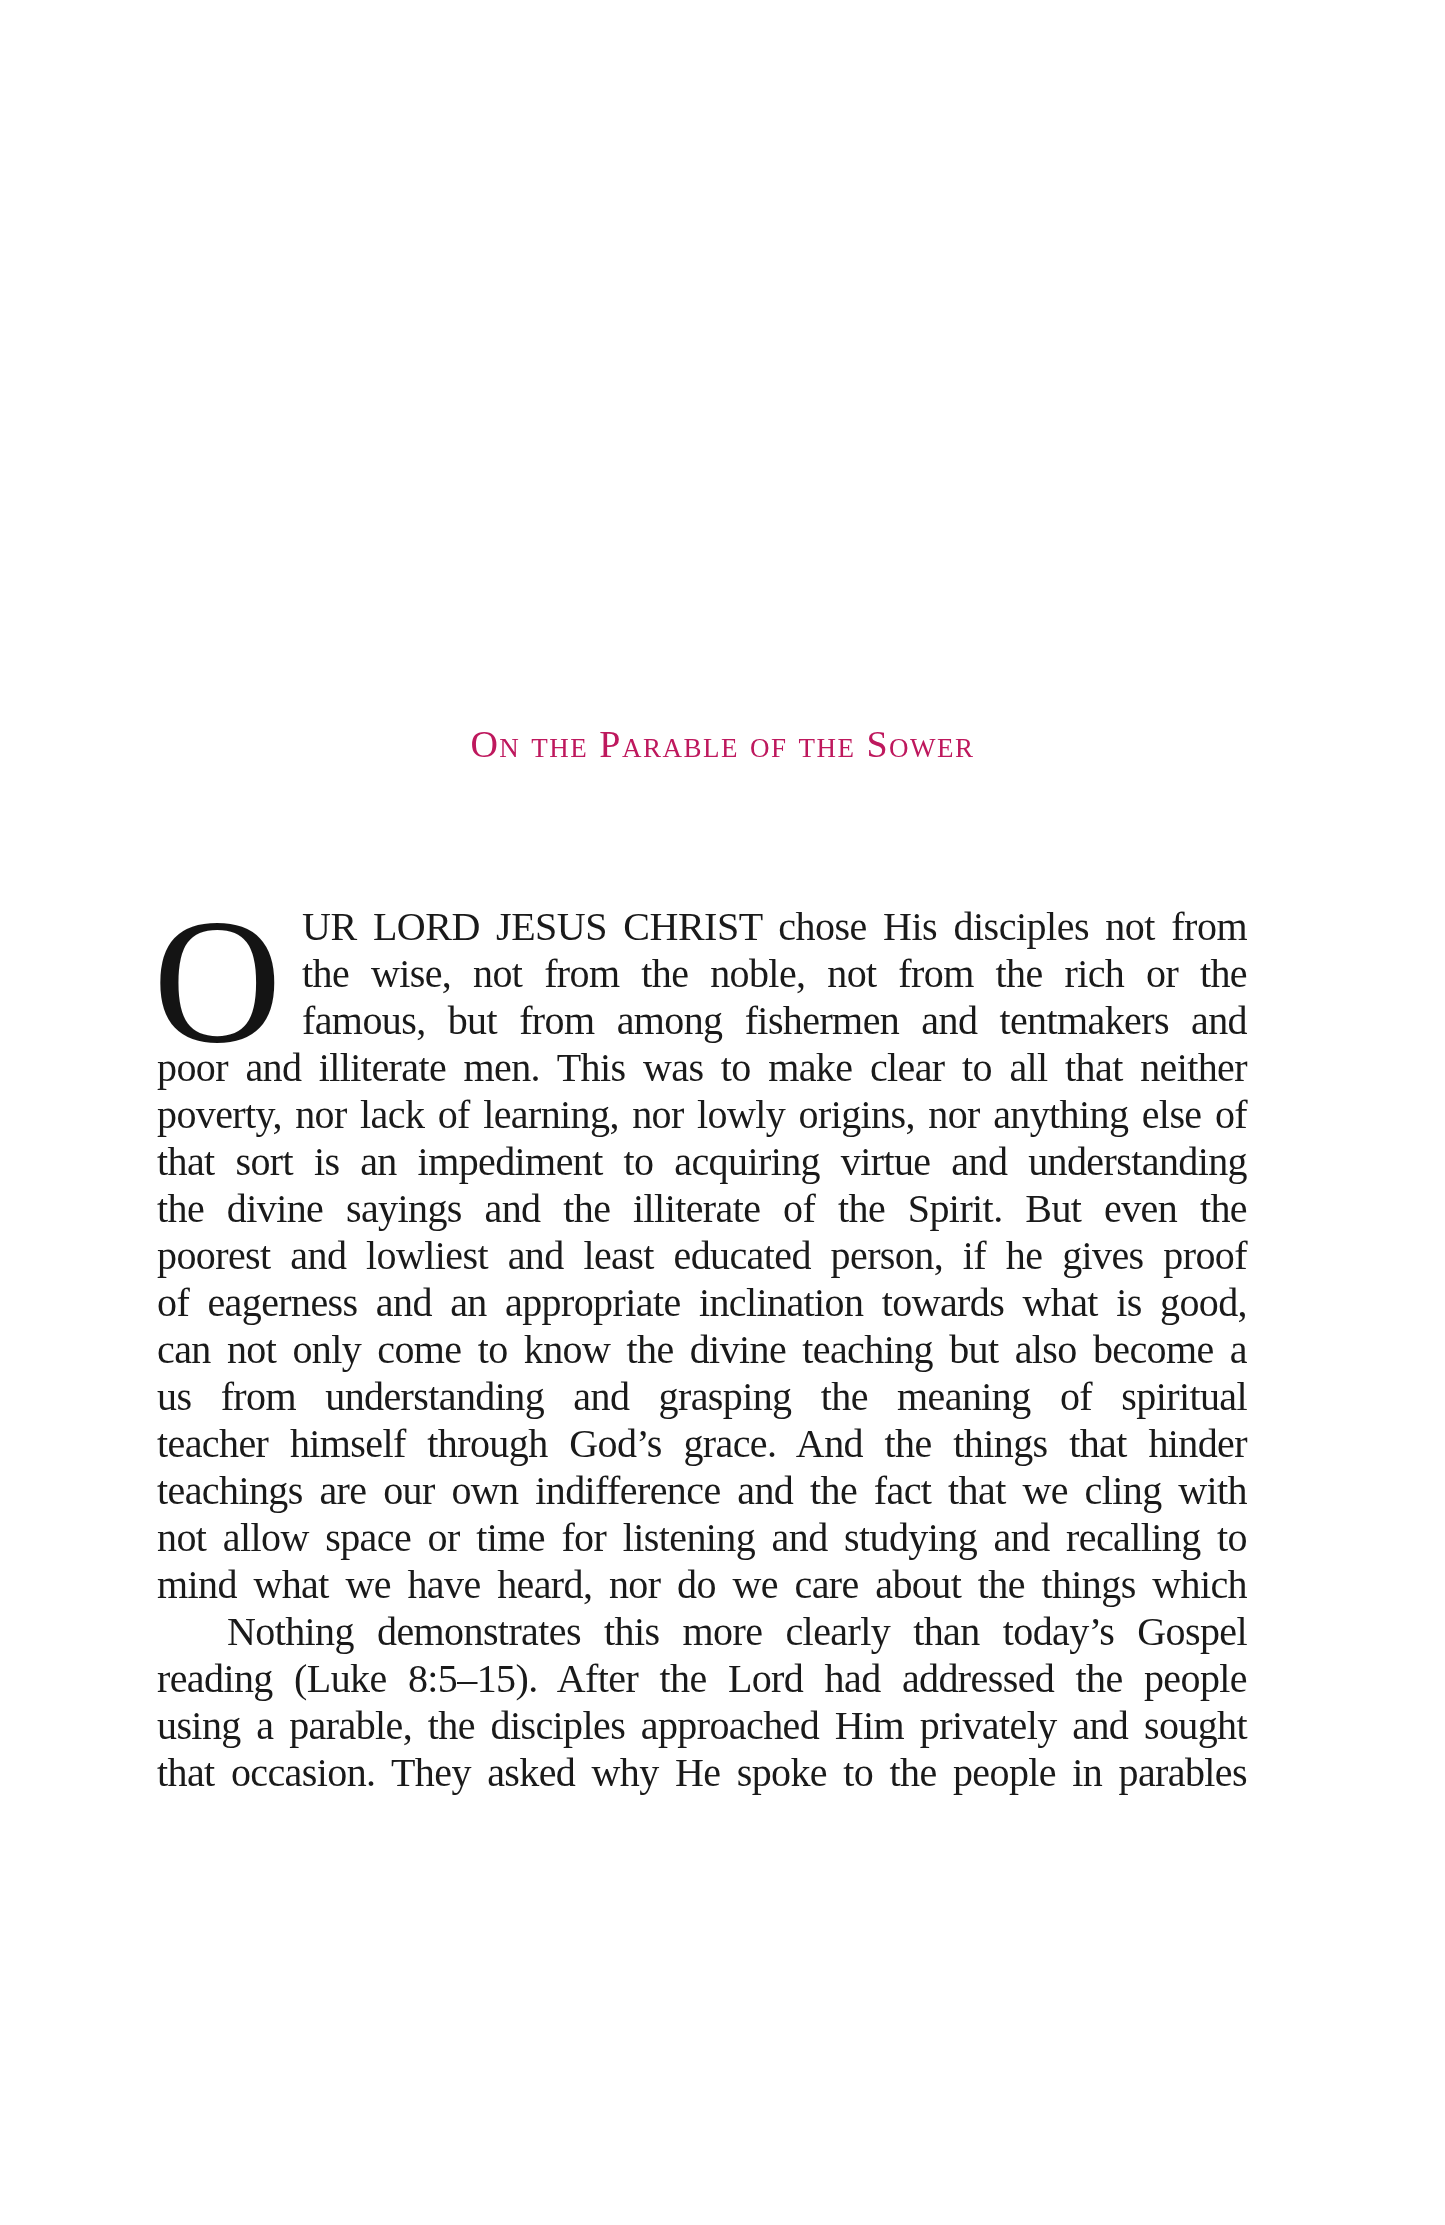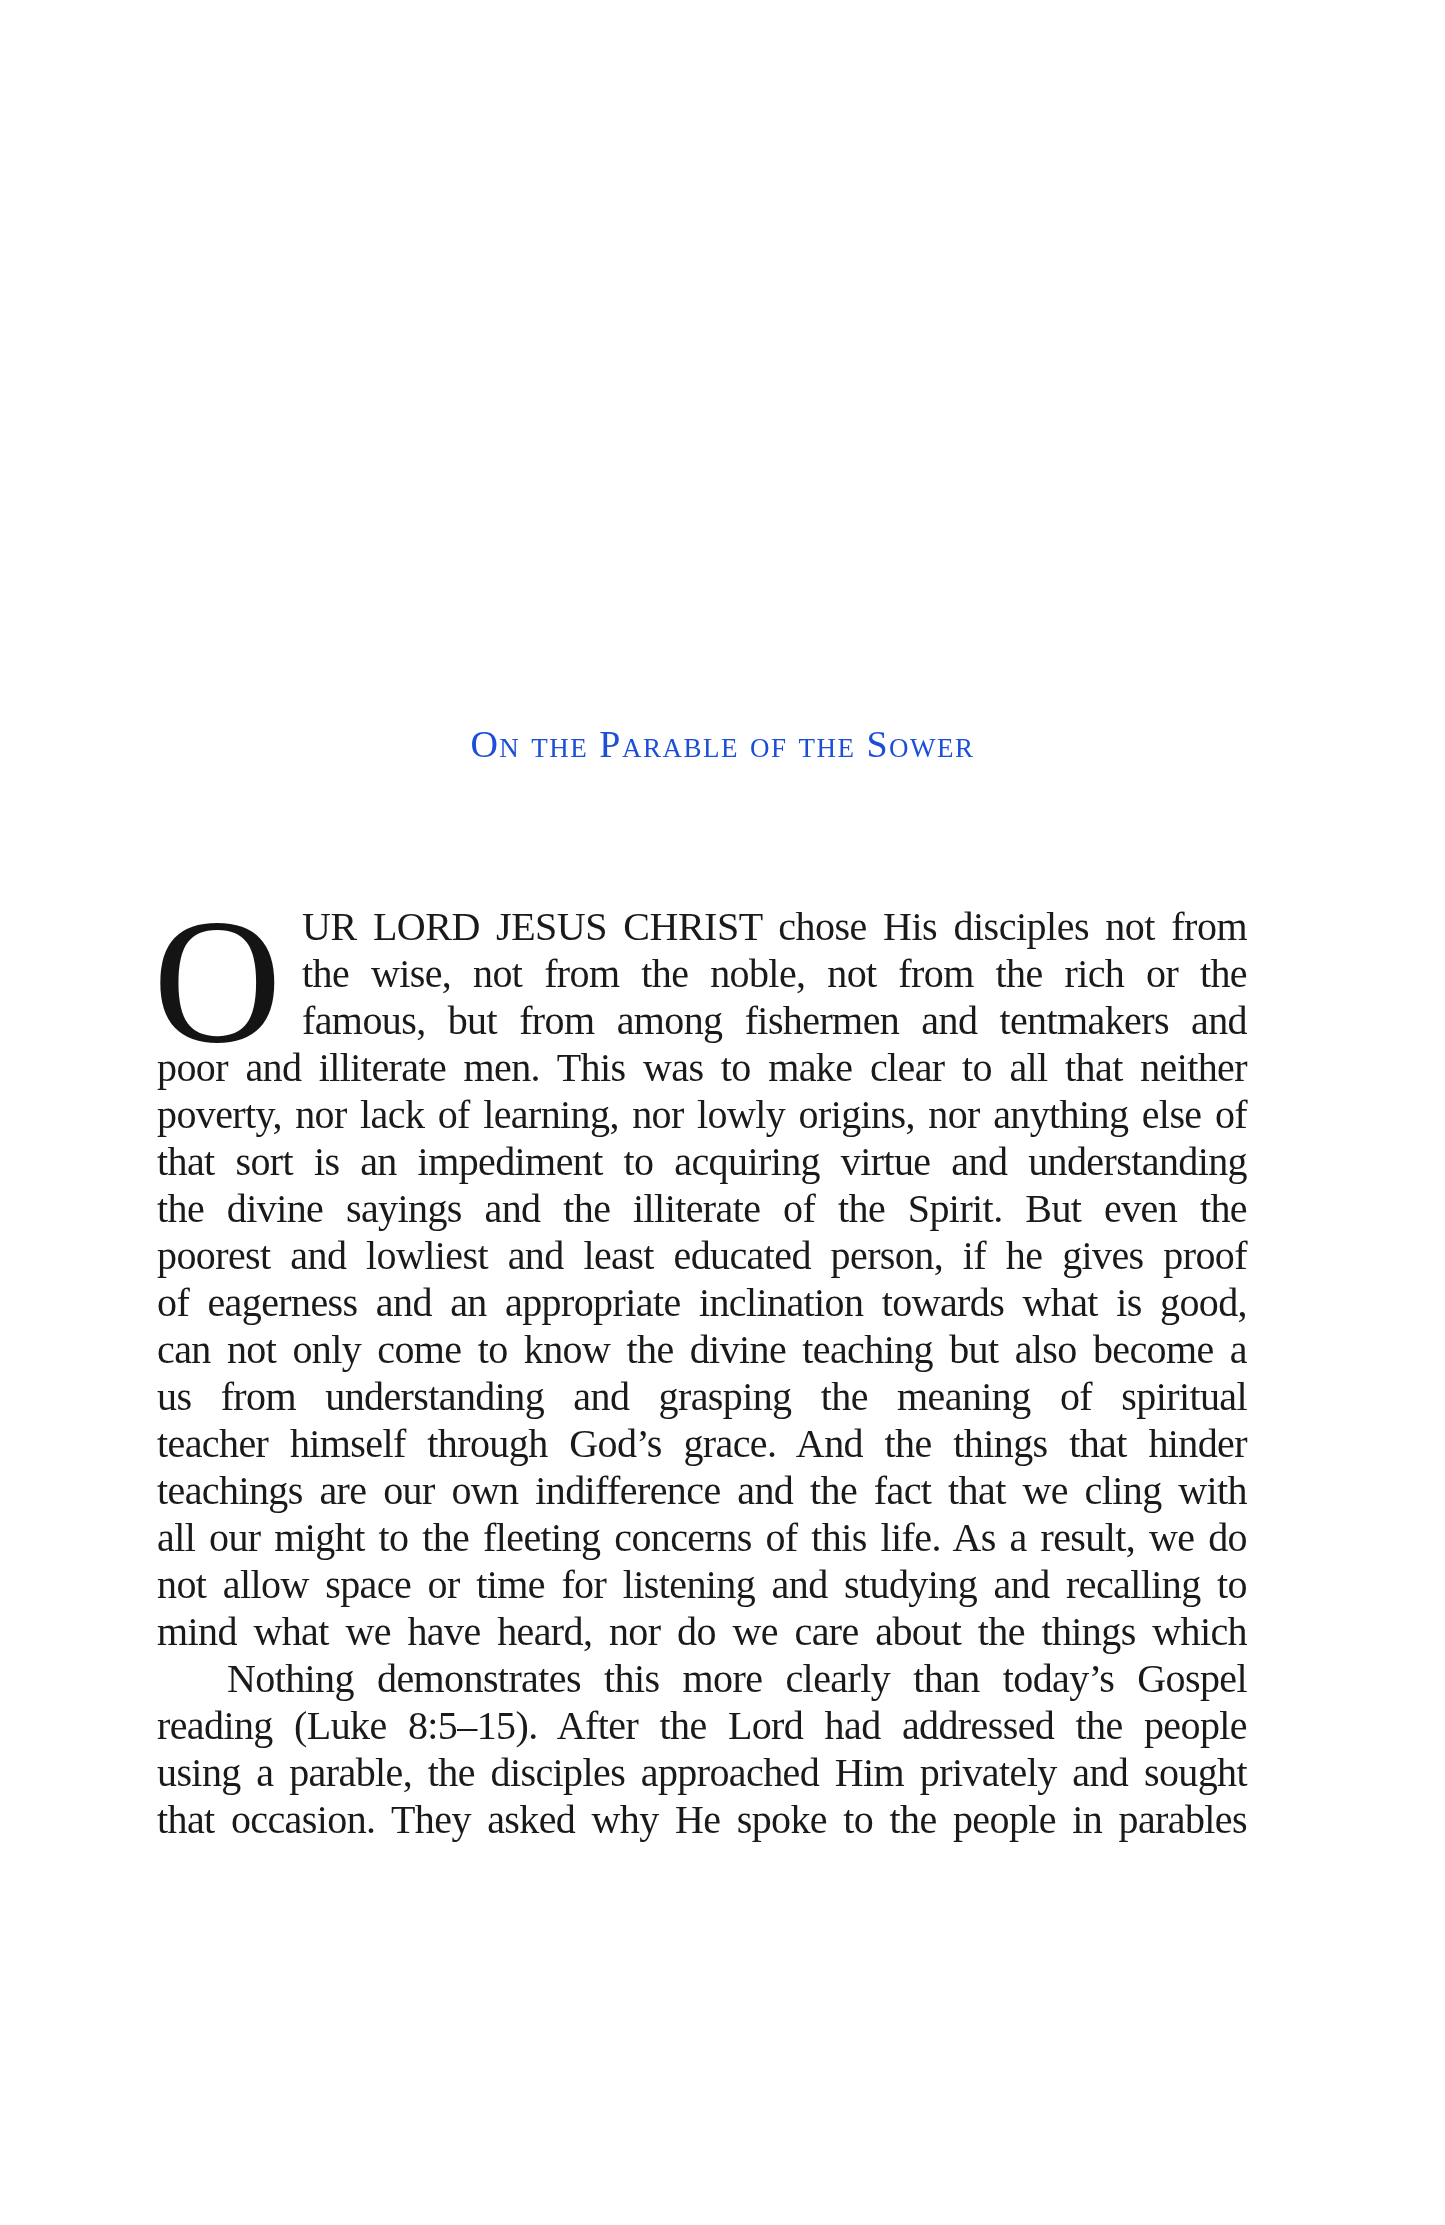--- a/index.html
+++ b/index.html
@@ -25,21 +25,21 @@
     }
     .chapter-title {
       position: absolute;
       left: 0;
       width: 1445px;
       top: 722px;
       text-align: center;
       font-size: 38px;
       font-variant: small-caps;
       letter-spacing: 1.5px;
-      color: #1d4ed8;
+      color: #be185d;
       white-space: nowrap;
     }
     .body-text {
       position: absolute;
       left: 157px;
       top: 903px;
       width: 1090px;
     }
     .line {
       display: block;
@@ -93,21 +93,20 @@
       <span class="line">poor and illiterate men. This was to make clear to all that neither</span>
       <span class="line">poverty, nor lack of learning, nor lowly origins, nor anything else of</span>
       <span class="line">that sort is an impediment to acquiring virtue and understanding</span>
       <span class="line">the divine sayings and the illiterate of the Spirit. But even the</span>
       <span class="line">poorest and lowliest and least educated person, if he gives proof</span>
       <span class="line">of eagerness and an appropriate inclination towards what is good,</span>
       <span class="line">can not only come to know the divine teaching but also become a</span>
       <span class="line">us from understanding and grasping the meaning of spiritual</span>
       <span class="line">teacher himself through God’s grace. And the things that hinder</span>
       <span class="line">teachings are our own indifference and the fact that we cling with</span>
-      <span class="line">all our might to the fleeting concerns of this life. As a result, we do</span>
       <span class="line">not allow space or time for listening and studying and recalling to</span>
       <span class="line">mind what we have heard, nor do we care about the things which</span>
     </div>
 
     <div>
       <span class="line indented">Nothing demonstrates this more clearly than today’s Gospel</span>
       <span class="line">reading (Luke 8:5–15). After the Lord had addressed the people</span>
       <span class="line">using a parable, the disciples approached Him privately and sought</span>
       <span class="line">that occasion. They asked why He spoke to the people in parables</span>
     </div>

